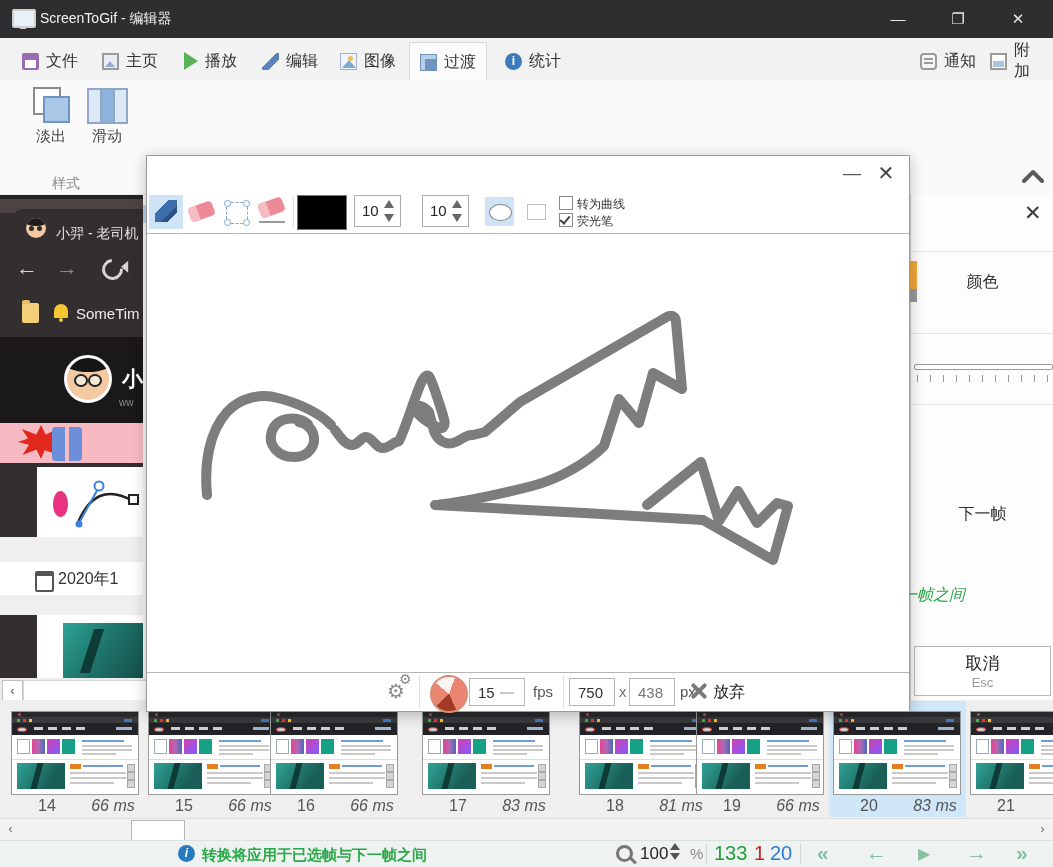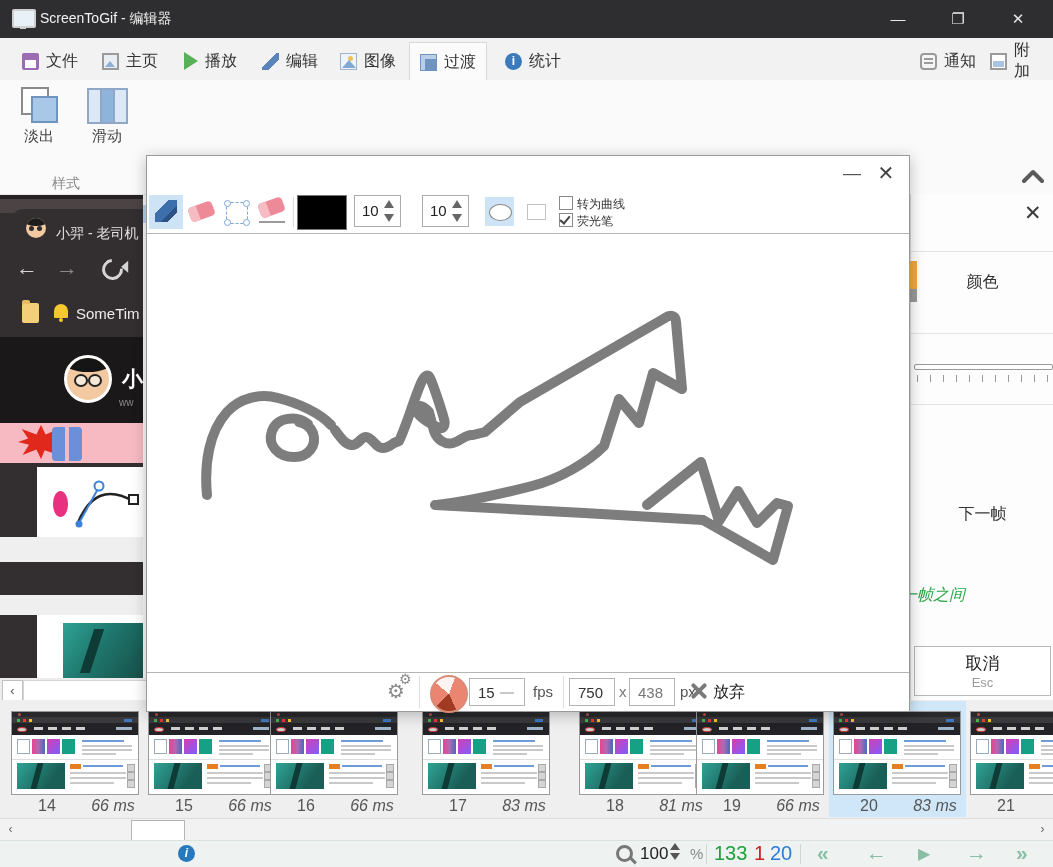--- a/index.html
+++ b/index.html
@@ -252,21 +252,21 @@
       <span class="icon16 i-notif"></span>
       <span>通知</span>
     </div>
     <div class="rtab" style="left:980px;">
       <span class="icon16 i-attach"></span>
       <span>附加</span>
     </div>
   </div>
 
   <div class="band">
-    <div class="groupbtn" style="left:8px;font-family:Liberation Serif, serif;">
+    <div class="groupbtn" style="left:20px;font-family:Liberation Serif, serif;">
       <div class="gi">
         <i class="gi-fade-back"></i>
           <i class="gi-fade-front"></i>
       </div>
       <span>淡出</span>
     </div>
     <div class="groupbtn" style="left:76px;">
       <div class="gi gi-slide">
           <s></s>
           <s></s>
@@ -313,20 +313,24 @@
       <i class="pen-dot-pink"></i>
       <svg width="106" height="70">
         <path d="M40 58 Q58 12 96 34" fill="none" stroke="#222" stroke-width="2.5"></path>
         <line x1="42" y1="56" x2="62" y2="20" stroke="#3b82d8" stroke-width="2"></line>
         <circle cx="62" cy="19" r="4.5" fill="#fff" stroke="#3b82d8" stroke-width="2"></circle>
         <rect x="92" y="28" width="9" height="9" fill="#fff" stroke="#222" stroke-width="2"></rect>
         <circle cx="42" cy="57" r="3.5" fill="#3b82d8"></circle>
       </svg>
     </div>
     <div class="b-gap" style="top:342px;height:25px;"></div>
+    <div class="b-card" style="top:367px;height:33px;left:0;width:143px;">
+      <i class="cal"></i>
+      <span class="dt-text">2020年1</span>
+    </div>
     <div class="b-gap" style="top:400px;height:20px;"></div>
     <div class="b-card" style="top:420px;height:63px;">
       <div class="b-teal"></div>
     </div>
   </div>
   <div class="ws-gap"></div>
   <div class="ws-blue-sliver"></div>
 
   <div class="scrollrow">
     <div class="sr-btn">‹</div>
@@ -818,20 +822,21 @@
   </div>
 
   <div class="hscroll">
     <div class="hs-btn" style="left:2px;">‹</div>
     <div class="hs-thumb"></div>
     <div class="hs-btn" style="left:1034px;">›</div>
   </div>
 
   <div class="status">
     <div class="st-info">i</div>
+    <div class="st-msg">转换将应用于已选帧与下一帧之间</div>
     <div class="st-zoomico"></div>
     <div class="st-zoom">100</div>
     <div class="st-spin">
         <div class="up"></div>
         <div class="dn"></div>
       </div>
     <div class="st-pct">%</div>
     <i class="st-sep" style="left:706px;"></i>
     <div class="st-n1">133</div>
     <div class="st-n2">1</div>

